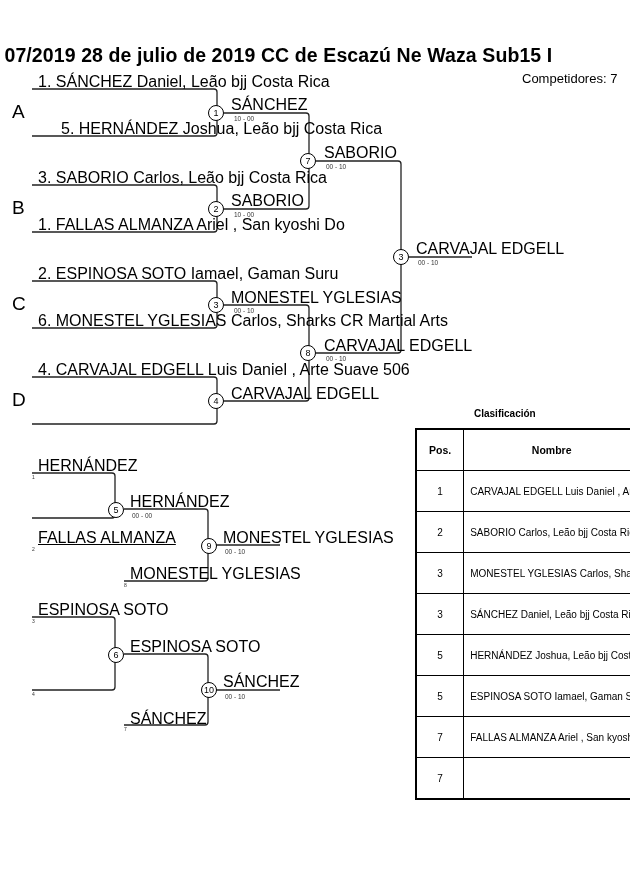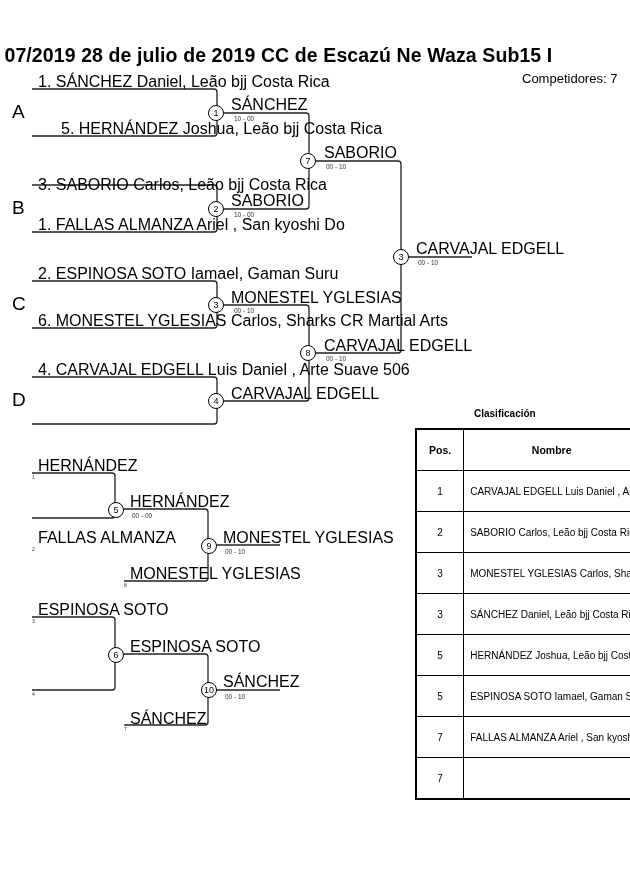--- a/index.html
+++ b/index.html
@@ -57,21 +57,21 @@
 <div class="title">a 07/2019  28 de julio de 2019  CC de Escazú   Ne Waza Sub15 I</div>
 <div class="competitors">Competidores: 7</div>
 
 <div class="group-letter" style="left:12px;top:101px;">A</div>
 <div class="group-letter" style="left:12px;top:197px;">B</div>
 <div class="group-letter" style="left:12px;top:293px;">C</div>
 <div class="group-letter" style="left:12px;top:389px;">D</div>
 
 <div class="t" style="left:38px;top:76px;">1. SÁNCHEZ Daniel, Leão bjj Costa Rica</div>
 <div class="t" style="left:38px;top:123px;padding-left:23px;">5. HERNÁNDEZ Joshua, Leão bjj Costa Rica</div>
-<div class="t" style="left:38px;top:172px;margin-top:7px;">3. SABORIO Carlos, Leão bjj Costa Rica</div>
+<div class="t" style="left:38px;top:172px;">3. SABORIO Carlos, Leão bjj Costa Rica</div>
 <div class="t" style="left:38px;top:219px;">1. FALLAS ALMANZA  Ariel , San kyoshi Do</div>
 <div class="t" style="left:38px;top:268px;">2. ESPINOSA SOTO Iamael, Gaman Suru</div>
 <div class="t" style="left:38px;top:315px;text-align:center;">6. MONESTEL YGLESIAS  Carlos, Sharks CR Martial Arts</div>
 <div class="t" style="left:38px;top:364px;">4. CARVAJAL EDGELL Luis Daniel , Arte Suave 506</div>
 <div class="t" style="left:38px;top:411px;"></div>
 
 <div class="circle" style="left:208px;top:105px;">1</div>
 <div class="t" style="left:231px;top:99px;">SÁNCHEZ</div>
 <div class="score" style="left:234px;top:115px;">10 - 00</div>
 
@@ -93,21 +93,21 @@
 <div class="circle" style="left:300px;top:345px;">8</div>
 <div class="t" style="left:324px;top:340px;">CARVAJAL EDGELL</div>
 <div class="score" style="left:326px;top:355px;">00 - 10</div>
 
 <div class="circle" style="left:393px;top:249px;">3</div>
 <div class="t" style="left:416px;top:243px;">CARVAJAL EDGELL</div>
 <div class="score" style="left:418px;top:259px;">00 - 10</div>
 
 <div class="t" style="left:38px;top:460px;">HERNÁNDEZ</div>
 <div class="seed" style="left:32px;top:474px;">1</div>
-<div class="t" style="left:38px;top:532px;">FALLAS ALMANZA</div>
+<div class="t" style="left:38px;top:532px;text-decoration:underline;">FALLAS ALMANZA</div>
 <div class="seed" style="left:32px;top:546px;">2</div>
 <div class="circle" style="left:108px;top:502px;">5</div>
 <div class="t" style="left:130px;top:496px;">HERNÁNDEZ</div>
 <div class="score" style="left:132px;top:512px;">00 - 00</div>
 <div class="t" style="left:130px;top:568px;">MONESTEL YGLESIAS</div>
 <div class="seed" style="left:124px;top:582px;">8</div>
 <div class="circle" style="left:201px;top:538px;">9</div>
 <div class="t" style="left:223px;top:532px;">MONESTEL YGLESIAS</div>
 <div class="score" style="left:225px;top:548px;">00 - 10</div>
 

